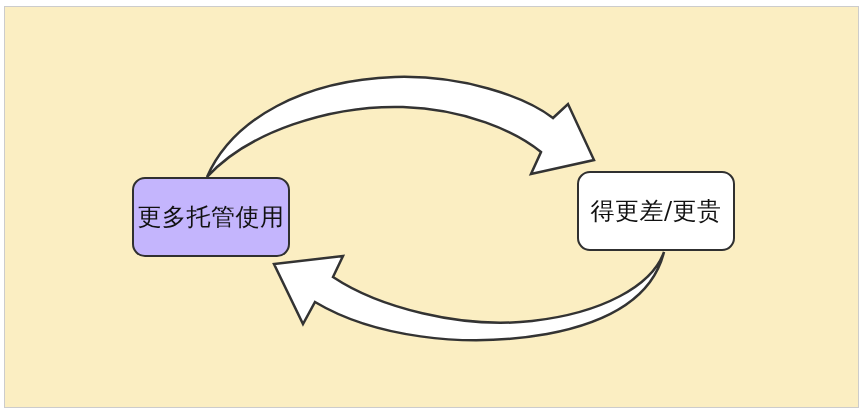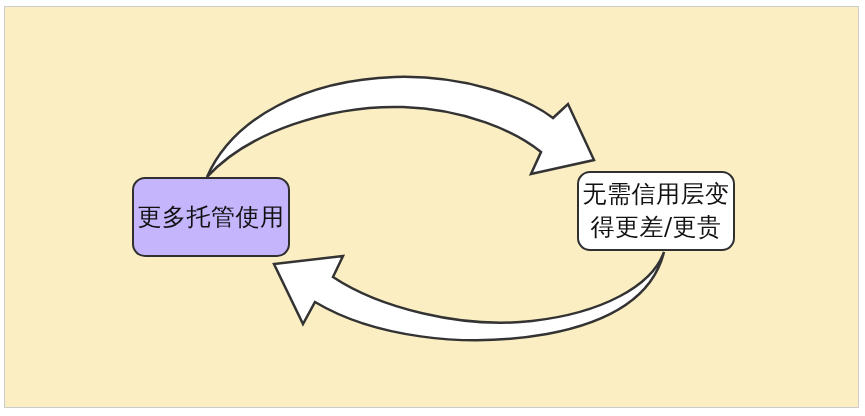--- a/index.html
+++ b/index.html
@@ -71,15 +71,14 @@
            C 372 336, 462 349, 547 334
            C 617 321, 654 292, 664 252
            Z" fill="#ffffff" stroke="#333333"></path>
 </svg>
 
 <div class="node node-left" style="background-color: #c4b5fd; border-color: rgb(48, 48, 48); color: rgb(17, 17, 17);">
   <div>更多托管使用</div>
 </div>
 
 <div class="node node-right" style="background-color: rgb(255, 255, 255); border-color: rgb(48, 48, 48); color: rgb(17, 17, 17);">
-  <div>无需信用层变</div>
   <div>得更差/更贵</div>
 </div>
 
 </body></html>

